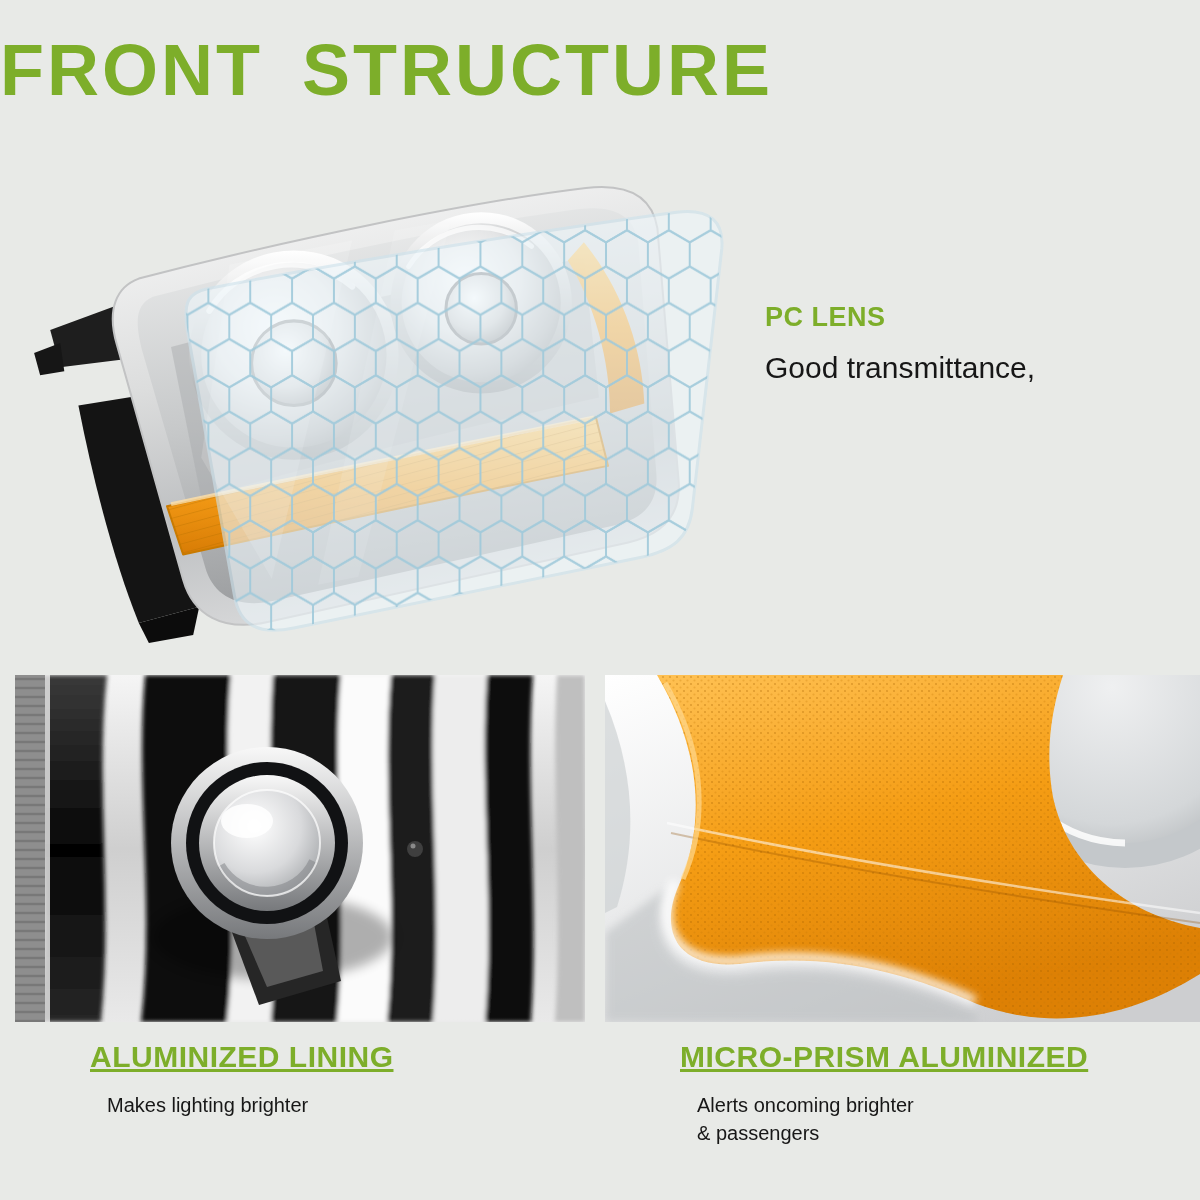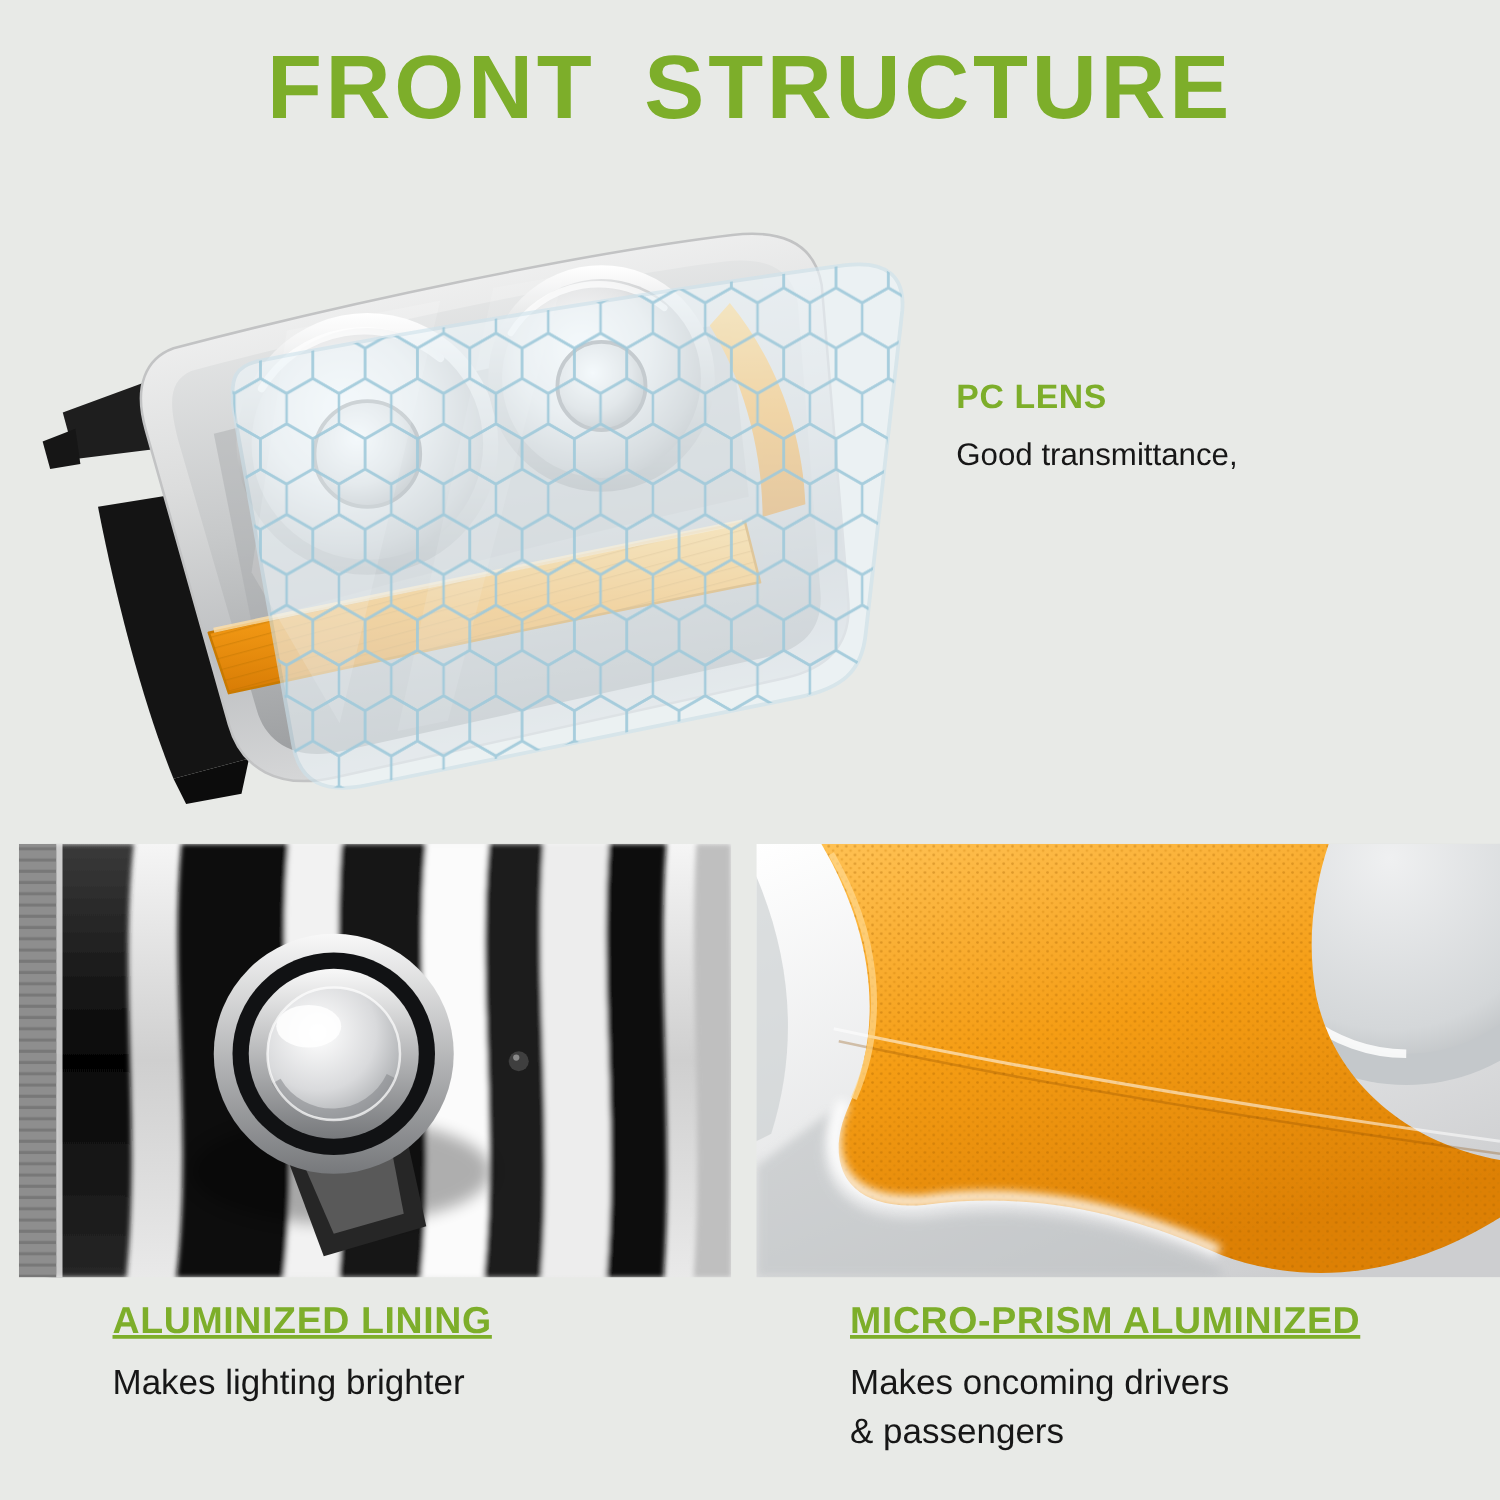--- a/index.html
+++ b/index.html
@@ -1,35 +1,35 @@
 <!DOCTYPE html>
 <html style="--background: #e8eae7; --accent-green: #7dae2a; --text-dark: #171717; --amber: #f59d14; --mesh-blue: #9fc9da; --chrome-gray: #c4c8cb;"><head>
 <meta charset="utf-8">
 <style>
   html,body{margin:0;padding:0;}
   body{width:1200px;height:1200px;font-family:"Liberation Sans",sans-serif;}
   .canvas{position:relative;width:1200px;height:1200px;overflow:hidden;background:var(--background,#e8eae7);}
-  .title{position:absolute;top:34px;left:0;right:0;margin:0;text-align:center;
+  .title{position:absolute;top:34px;left:0;right:0;margin:0;
          font-size:72px;font-weight:800;letter-spacing:3px;word-spacing:16px;line-height:1;
          color:var(--accent-green,#7dae2a);}
   .hero-photo{position:absolute;left:20px;top:145px;width:725px;height:530px;}
   .hero-caption{position:absolute;left:765px;top:302px;width:430px;}
   .feature-heading{margin:0 0 14px 0;font-size:27px;font-weight:700;letter-spacing:.5px;
                    color:var(--accent-green,#7dae2a);}
-  .feature-text{margin:0;font-size:25px;line-height:1.42;color:var(--text-dark,#171717);}
+  .feature-text{margin:0;font-size:30px;line-height:1.42;color:var(--text-dark,#171717);}
   .panel{position:absolute;margin:0;overflow:hidden;}
   .panel-left{left:15px;top:675px;width:570px;height:347px;}
   .panel-right{left:605px;top:675px;width:595px;height:347px;}
   .art{width:100%;height:100%;display:block;}
   .caption{position:absolute;}
   .caption-left{left:90px;top:1040px;width:480px;}
   .caption-right{left:680px;top:1040px;width:500px;}
   .caption-heading{margin:0 0 12px 0;font-size:30px;font-weight:700;letter-spacing:.5px;
                    color:var(--accent-green,#7dae2a);text-decoration:underline;}
-  .caption-text{margin:0;font-size:28px;line-height:1.4;color:var(--text-dark,#171717);}
+  .caption-text{margin:17px;font-size:20px;line-height:1.4;color:var(--text-dark,#171717);}
 </style>
 </head>
 <body>
 
 <div class="canvas">
 
   <h1 class="title">FRONT STRUCTURE</h1>
 
   <div class="hero-photo">
     <svg class="art" viewBox="0 0 720 525" aria-hidden="true">
@@ -253,17 +253,17 @@
     </svg>
   </figure>
 
   <div class="caption caption-left">
     <h2 class="caption-heading">ALUMINIZED LINING</h2>
     <p class="caption-text"><span>Makes lighting brighter</span></p>
   </div>
 
   <div class="caption caption-right">
     <h2 class="caption-heading">MICRO-PRISM ALUMINIZED</h2>
-    <p class="caption-text"><span>Makes oncoming drivers</span><br>
+    <p class="caption-text"><span>Alerts oncoming brighter</span><br>
       <span>&amp; passengers</span></p>
   </div>
 
 </div>
 
 </body></html>

